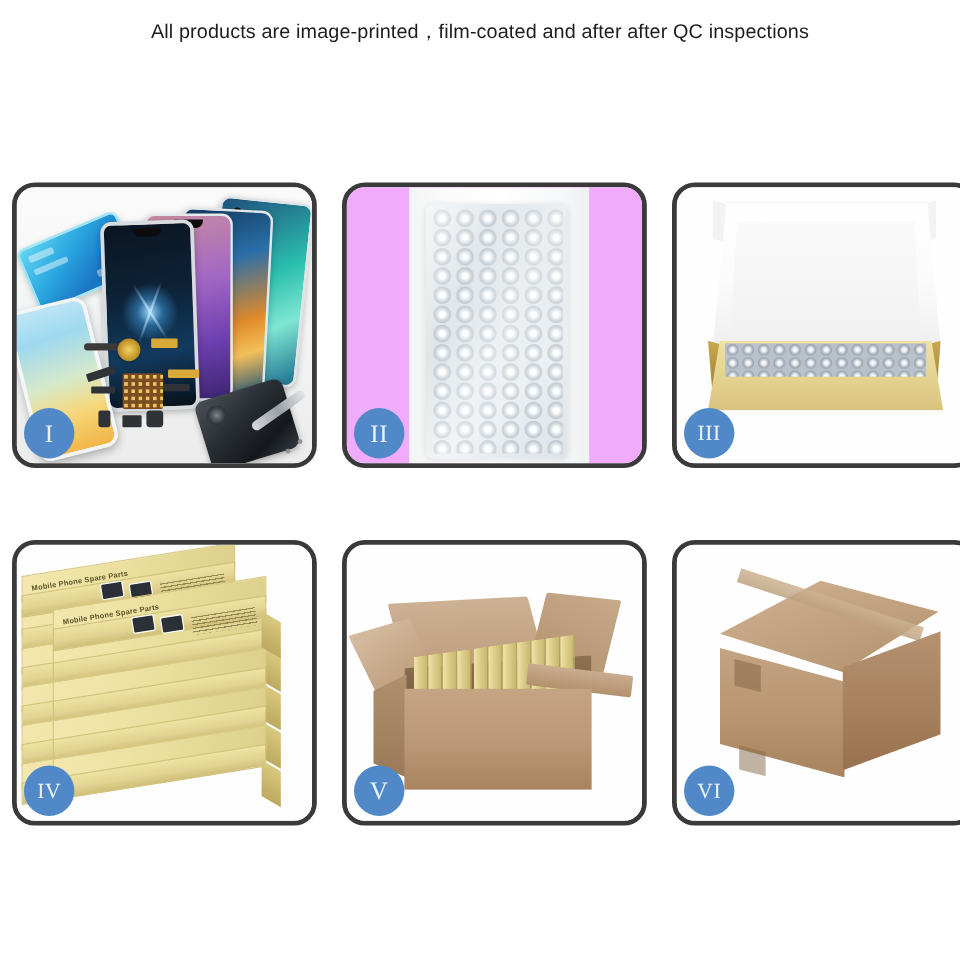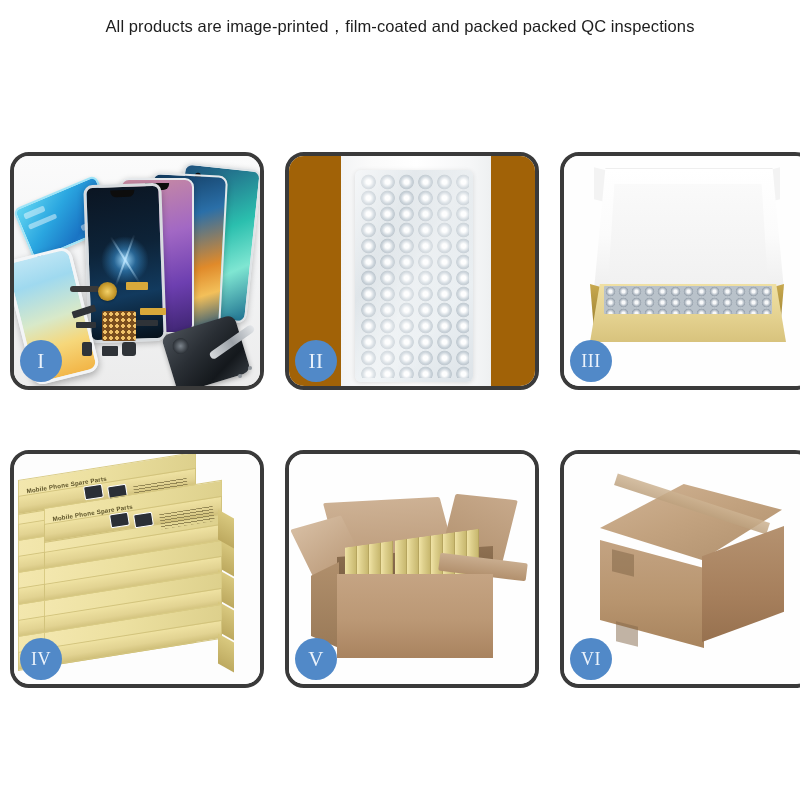--- a/index.html
+++ b/index.html
@@ -93,21 +93,21 @@
     border-radius:2px;
     background-image:radial-gradient(#f0c269 38%,transparent 40%);
     background-size:6px 6px;background-color:#7a4e1e;}
   .flex{position:absolute;background:#2f3338;border-radius:1px;}
   .flexgold{position:absolute;background:#d9a93a;border-radius:1px;}
   .tool{position:absolute;right:2px;bottom:40px;width:52px;height:8px;border-radius:4px;
     transform:rotate(-35deg);
     background:linear-gradient(90deg,#d7dadd 0%,#9aa0a6 50%,#e3e6e9 100%);}
 
   
-  .p2{background:#a16207;}
+  .p2{background:#f0abfc;}
   .bagshadow{position:absolute;left:52px;top:0;width:150px;height:238px;
     background:linear-gradient(90deg,#f3f4f5 0%,#fafafa 18%,#ffffff 50%,#f6f7f8 85%,#eef0f1 100%);}
   .bag{position:absolute;left:66px;top:14px;width:118px;height:212px;border-radius:6px;
     background:linear-gradient(135deg,#e9edf0 0%,#dfe5e9 40%,#eaeff2 70%,#dde3e8 100%);
     box-shadow:0 1px 5px rgba(0,0,0,.12);overflow:hidden;}
   .bubbles{position:absolute;left:4px;top:4px;right:4px;bottom:4px;
     background-image:
       radial-gradient(circle at 50% 50%, rgba(255,255,255,.95) 18%, rgba(196,206,214,.85) 46%, rgba(150,163,174,.45) 56%, rgba(255,255,255,0) 62%);
     background-size:19px 16px;}
   .bag-sheen{position:absolute;left:0;top:0;width:100%;height:100%;
@@ -206,21 +206,21 @@
     background:rgba(132,104,73,.55);transform:skewY(14deg);}
   .c6-tab2{position:absolute;left:52px;top:170px;width:22px;height:20px;
     background:rgba(132,104,73,.5);transform:skewY(14deg);}
 </style>
 </head>
 <body>
 
 <div class="page">
 
   <div class="header">
-    <div class="subtitle">All products are image-printed，film-coated and packed packed QC inspections</div>
+    <div class="subtitle">All products are image-printed，film-coated and after after QC inspections</div>
   </div>
 
   <div class="grid">
 
     <div class="panel">
       <div class="scene p1">
         <div class="adhesive">
           <div class="tab" style="left:6px;top:6px;width:22px;height:6px;"></div>
           <div class="tab" style="left:6px;top:18px;width:30px;height:5px;"></div>
           <div class="tab" style="right:8px;bottom:7px;width:24px;height:6px;"></div>

